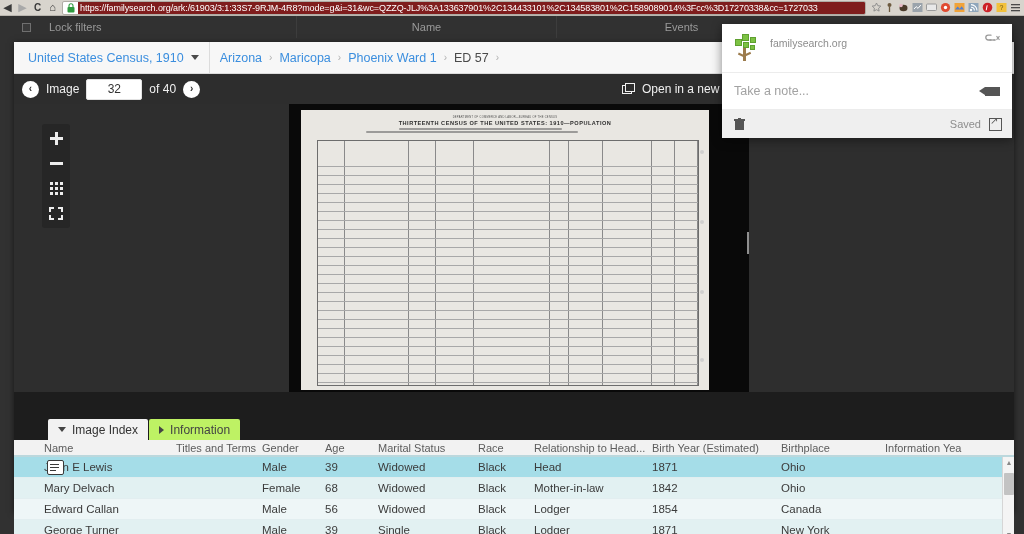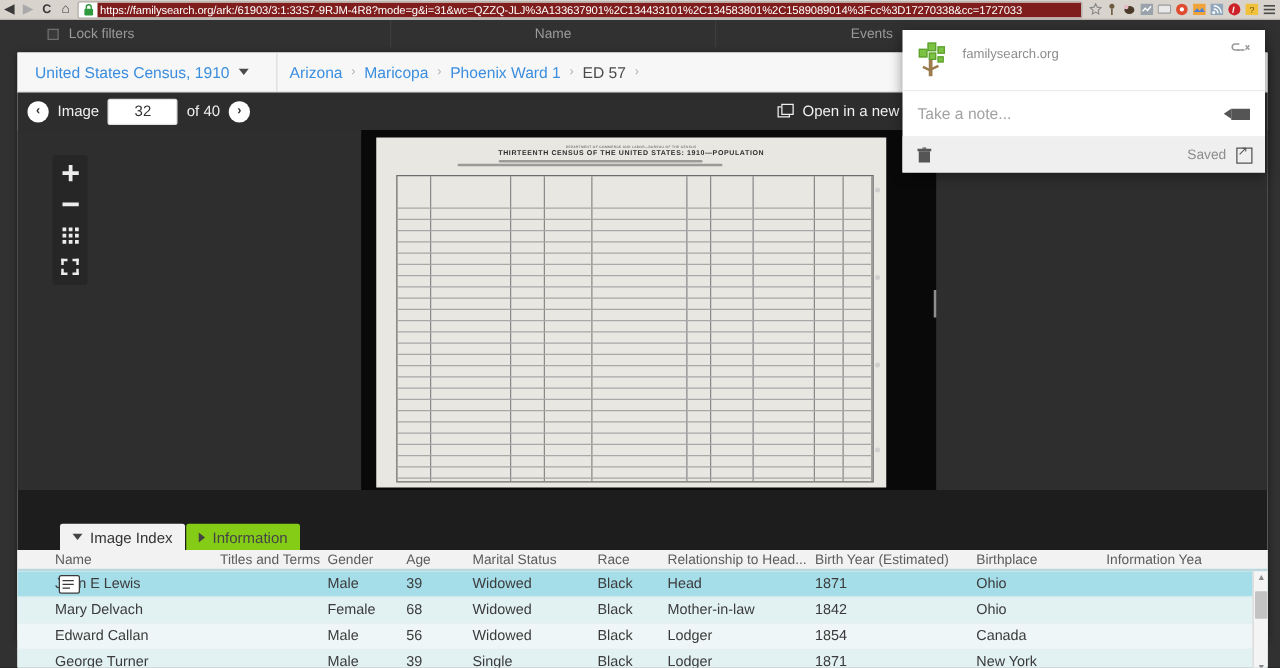--- a/index.html
+++ b/index.html
@@ -43,21 +43,21 @@
 
   
   .page-bg {
     position: absolute; top: 16px; left: 0; width: 1024px; height: 518px;
     background: #313131;
   }
   .bg-headerrow {
     position: absolute; top: 0; left: 0; width: 1024px; height: 22px;
     display: flex; align-items: center; color: #9a9a9a; font-size: 11px;
   }
-  .bg-lockfilters { display: flex; align-items: center; gap: 8px; padding-left: 22px; width: 296px; margin-left: 16px; }
+  .bg-lockfilters { display: flex; align-items: center; gap: 18px; padding-left: 22px; width: 296px; }
   .bg-checkbox { width: 9px; height: 9px; border: 1px solid #6f6f6f; background: #3a3a3a; }
   .bg-col { text-align: center; border-left: 1px solid #3d3d3d; height: 22px; line-height: 22px; }
   .bg-col.preview { width: 110px; }
   .bg-col.name { width: 260px; }
   .bg-col.events { width: 250px; }
   .bg-bottomrow {
     position: absolute; left: 0; bottom: 0; width: 1024px; height: 26px;
     color: #b4b4b4; font-size: 11px;
   }
   .bg-bottomrow .lbl { position: absolute; left: 240px; top: 4px; }
@@ -75,21 +75,21 @@
     display: flex; align-items: center; padding-left: 14px; gap: 0;
   }
   .crumb { font-size: 12.5px; color: #3b8ede; white-space: nowrap; }
   .crumb.current { color: #4a4a4a; }
   .crumb-caret {
     display: inline-block; margin-left: 7px;
     border-left: 4px solid transparent; border-right: 4px solid transparent;
     border-top: 5px solid #4a4a4a; vertical-align: middle;
   }
   .crumb-sep { color: #b0b0b0; font-size: 10px; padding: 0 7px; }
-  .crumb-first { padding-right: 22px; border-right: 1px solid #dcdcdc; margin-right: 10px;
+  .crumb-first { padding-right: 10px; border-right: 1px solid #dcdcdc; margin-right: 10px;
                  display:flex; align-items:center; height: 32px; }
 
   
   .toolbar {
     height: 30px; background: #2d2d2d; display: flex; align-items: center;
     padding: 0 8px; color: #f0f0f0; font-size: 12px; gap: 7px; position: relative;
   }
   .circ-btn {
     width: 17px; height: 17px; border-radius: 50%; background: #ffffff;
     color: #2d2d2d; display: flex; align-items: center; justify-content: center;
@@ -169,21 +169,21 @@
   
   .tabstrip {
     position: absolute; left: 0; bottom: 0; width: 100%; height: 22px;
     display: flex; align-items: flex-end; padding-left: 34px; gap: 1px; z-index: 4;
   }
   .tab {
     height: 21px; padding: 0 10px; display: flex; align-items: center; gap: 6px;
     font-size: 12px; border-radius: 2px 2px 0 0;
   }
   .tab.active { background: #f2f2f2; color: #333; }
-  .tab.inactive { background: #84cc16; color: #444; }
+  .tab.inactive { background: #bef264; color: #444; }
   .tri-down {
     width: 0; height: 0; border-left: 4px solid transparent; border-right: 4px solid transparent;
     border-top: 5px solid #444;
   }
   .tri-right {
     width: 0; height: 0; border-top: 4px solid transparent; border-bottom: 4px solid transparent;
     border-left: 5px solid #444;
   }
 
   

